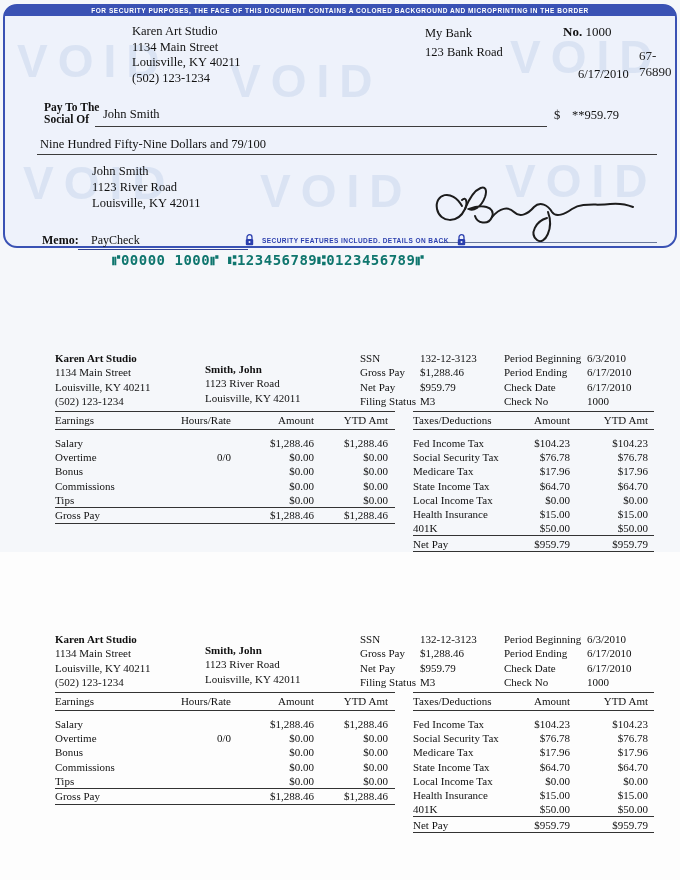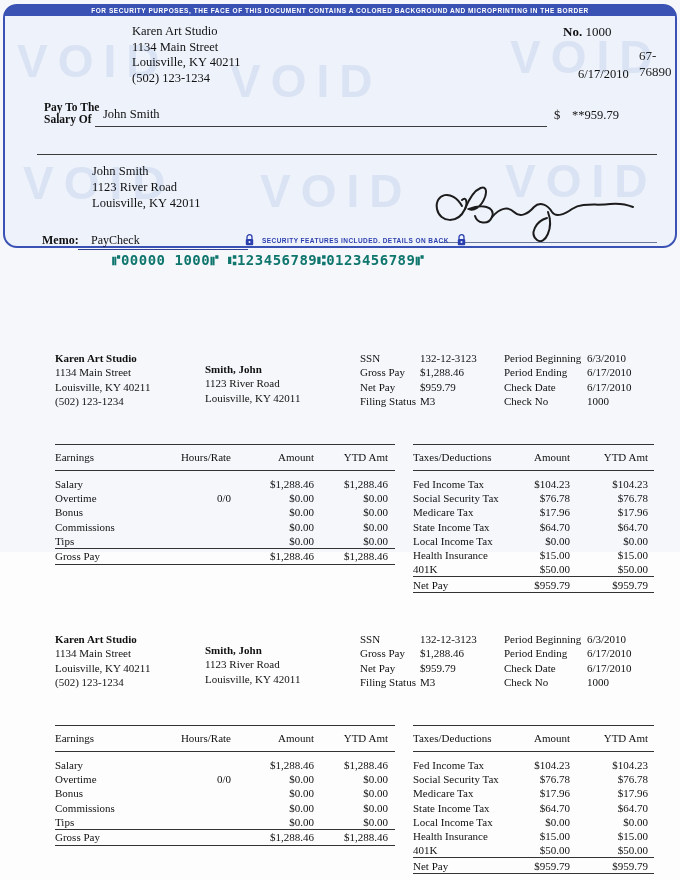--- a/index.html
+++ b/index.html
@@ -55,21 +55,21 @@
   .ic1  { position:absolute; left:320px; top:0; }
   .ic2  { position:absolute; left:464px; top:0; }
   .irow { display:flex; }
   .ic1 .lab { width:60px; }
   .ic2 .lab { width:83px; }
 
   .tbl { position:absolute; top:60px; }
   .earnings { left:15px; width:340px; }
   .taxes { left:373px; width:241px; }
   .thead, .trow { display:flex; }
-  .thead { border-top:1.5px solid #333; border-bottom:1px solid #333; height:27px; align-items:center;margin-top:33px; }
+  .thead { border-top:1.5px solid #333; border-bottom:1px solid #333; height:19px; align-items:center; }
   .tbody { margin-top:6px; }
   .trow { height:14.2px; }
   .trow.total { border-top:1px solid #333; border-bottom:1.5px solid #333; height:17px; align-items:center; }
   .e1 { width:110px; } .e2 { width:66px; text-align:right; } .e3 { width:83px; text-align:right; } .e4 { width:74px; text-align:right; }
   .t1 { width:95px; }  .t2 { width:62px; text-align:right; } .t3 { width:78px; text-align:right; }
 </style>
 </head>
 <body>
 
 <div class="page">
@@ -85,37 +85,42 @@
     <span class="void" style="left:255px; top:158px;">VOID</span>
     <span class="void" style="left:500px; top:148px;">VOID</span>
 
     <div class="blk" style="left:127px; top:18px;">
       <div>Karen Art Studio</div>
       <div>1134 Main Street</div>
       <div>Louisville, KY 40211</div>
       <div>(502) 123-1234</div>
     </div>
 
+    <div class="blk bank-blk" style="left:420px; top:18px;">
+      <div>My Bank</div>
+      <div>123 Bank Road</div>
+    </div>
 
     <div class="check-no">
       <span class="b">No.</span>
       <span>1000</span>
     </div>
     <div class="fraction">67-76890</div>
     <div class="check-date">6/17/2010</div>
 
     <div class="payto">
       <div>Pay To The</div>
-      <div>Salary Of</div>
+      <div>Social Of</div>
     </div>
     <div class="payee">John Smith</div>
     <div class="payee-line"></div>
     <div class="cur">$</div>
     <div class="amt">**959.79</div>
 
+    <div class="words">Nine Hundred Fifty-Nine Dollars and 79/100</div>
     <div class="words-line"></div>
 
     <div class="payee-addr">
       <div>John Smith</div>
       <div>1123 River Road</div>
       <div>Louisville, KY 42011</div>
     </div>
 
     <svg class="signature" width="210" height="85" viewBox="0 0 210 85">
       <g fill="none" stroke="#1c1c1c" stroke-width="2" stroke-linecap="round">

